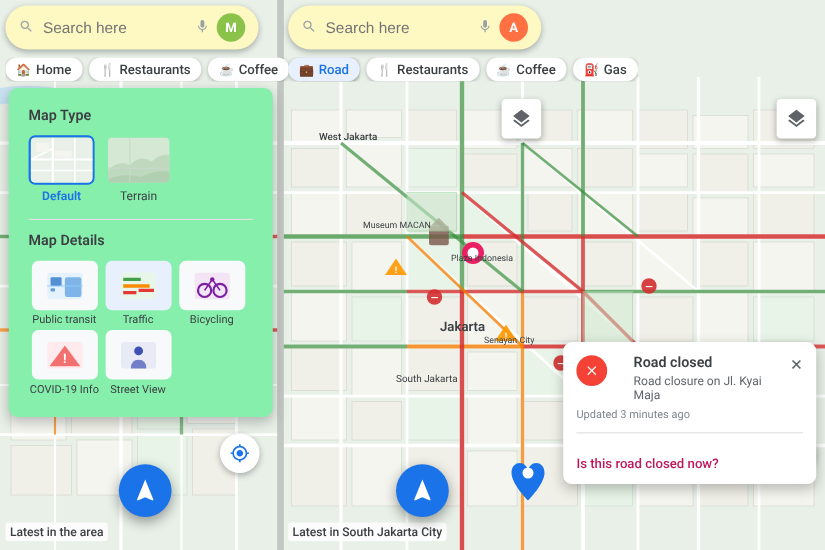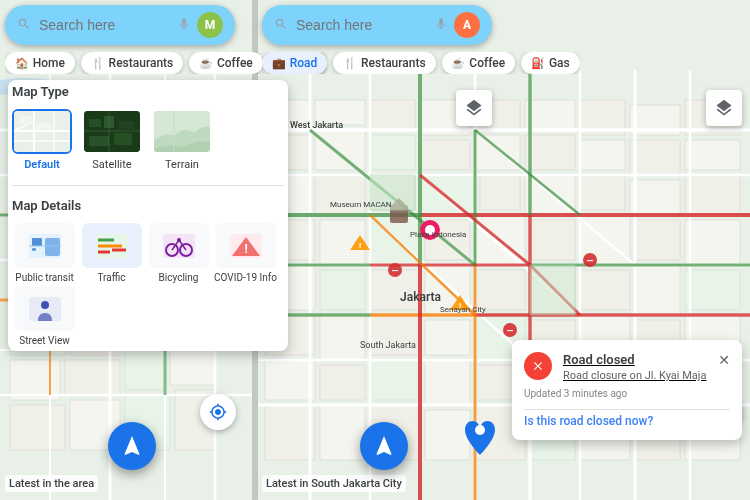--- a/index.html
+++ b/index.html
@@ -7,21 +7,21 @@
 
     .map-container { width: 750px; height: 500px; position: relative; background: #e8f5e9; overflow: hidden; }
 
     
     .map-svg { position: absolute; top: 0; left: 0; width: 100%; height: 100%; }
 
     
     .search-bar {
       position: absolute;
       top: 5px;
-      background: #7dd3fc;
+      background: #fef9c3;
       border-radius: 24px;
       display: flex;
       align-items: center;
       padding: 0 12px;
       height: 40px;
       box-shadow: 0 2px 6px rgba(0,0,0,0.3);
       z-index: 100;
     }
     .search-bar.left { left: 5px; width: 230px; }
     .search-bar.right { left: 262px; width: 230px; }
@@ -62,26 +62,26 @@
       font-weight: 500;
     }
     .tab-pill.active { background: #e8f0fe; color: #1a73e8; }
     .tab-icon { font-size: 11px; }
 
     
     .map-type-panel {
       position: absolute;
       top: 80px;
       left: 8px;
-      width: 280px;
-      background: #ffffff;
+      width: 240px;
+      background: #86efac;
       border-radius: 8px;
       box-shadow: 0 4px 12px rgba(0,0,0,0.25);
       z-index: 200;
-      padding: 4px;
+      padding: 18px;
     }
 
     .panel-section-title {
       font-size: 13px;
       font-weight: 600;
       color: #3c4043;
       margin-bottom: 10px;
     }
 
     .map-type-grid {
@@ -170,32 +170,32 @@
       border-radius: 50%;
       display: flex;
       align-items: center;
       justify-content: center;
       color: white;
       font-size: 14px;
       font-weight: bold;
       flex-shrink: 0;
     }
 
-    .road-closed-content { flex: 1; margin-left: 11px; text-decoration: underline; }
+    .road-closed-content { flex: 1; margin-left: 24px; }
     .road-closed-title { font-size: 13px; font-weight: 600; color: #3c4043; }
     .road-closed-subtitle { font-size: 11px; color: #5f6368; margin-top: 2px; }
     .road-closed-time { font-size: 10px; color: #80868b; margin-top: 6px; }
     .close-btn { cursor: pointer; color: #5f6368; font-size: 14px; }
 
     .road-closed-question {
       margin-top: 10px;
-      padding-top: 4px;
+      padding-top: 20px;
       border-top: 1px solid #e0e0e0;
       font-size: 12px;
-      color: #3b82f6;
+      color: #be185d;
       font-weight: 500;
       cursor: pointer;
     }
 
     
     .bottom-label {
       position: absolute;
       bottom: 8px;
       font-size: 11px;
       color: #3c4043;
@@ -587,37 +587,20 @@
               <line x1="40" y1="0" x2="40" y2="45" stroke="white" stroke-width="1.5"></line>
               <line x1="0" y1="20" x2="20" y2="10" stroke="white" stroke-width="1.5"></line>
               <rect x="5" y="5" width="12" height="8" fill="#f5f5f0"></rect>
               <rect x="22" y="12" width="15" height="6" fill="#f5f5f0"></rect>
             </svg>
           </div>
         </div>
         <span class="map-type-label selected">Default</span>
       </div>
 
-      <div class="map-type-item">
-        <div class="map-type-thumb">
-          <div class="thumb-satellite">
-            <svg width="60" height="45" viewBox="0 0 60 45">
-              <rect width="60" height="45" fill="#1a3a1a"></rect>
-              <rect x="5" y="8" width="12" height="8" fill="#2d5a2d" opacity="0.7"></rect>
-              <rect x="20" y="5" width="10" height="12" fill="#3a6a3a" opacity="0.6"></rect>
-              <rect x="35" y="10" width="15" height="8" fill="#264526" opacity="0.8"></rect>
-              <rect x="5" y="25" width="20" height="10" fill="#3a6a3a" opacity="0.5"></rect>
-              <rect x="30" y="22" width="18" height="12" fill="#2a5a2a" opacity="0.7"></rect>
-              <line x1="0" y1="20" x2="60" y2="20" stroke="#4a7a4a" stroke-width="1" opacity="0.5"></line>
-              <line x1="25" y1="0" x2="25" y2="45" stroke="#4a7a4a" stroke-width="1" opacity="0.5"></line>
-            </svg>
-          </div>
-        </div>
-        <span class="map-type-label">Satellite</span>
-      </div>
 
       <div class="map-type-item">
         <div class="map-type-thumb">
           <div class="thumb-terrain">
             <svg width="60" height="45" viewBox="0 0 60 45">
               <rect width="60" height="45" fill="#d4e8d4"></rect>
               <path d="M0,30 Q10,20 20,25 Q30,15 40,22 Q50,12 60,18 L60,45 L0,45 Z" fill="#b8d4b8" opacity="0.8"></path>
               <path d="M0,38 Q15,32 30,36 Q45,28 60,32 L60,45 L0,45 Z" fill="#a8c8a8" opacity="0.6"></path>
               <line x1="0" y1="28" x2="60" y2="28" stroke="#c8d8c8" stroke-width="1.5"></line>
               <line x1="20" y1="0" x2="20" y2="45" stroke="#c8d8c8" stroke-width="1"></line>

